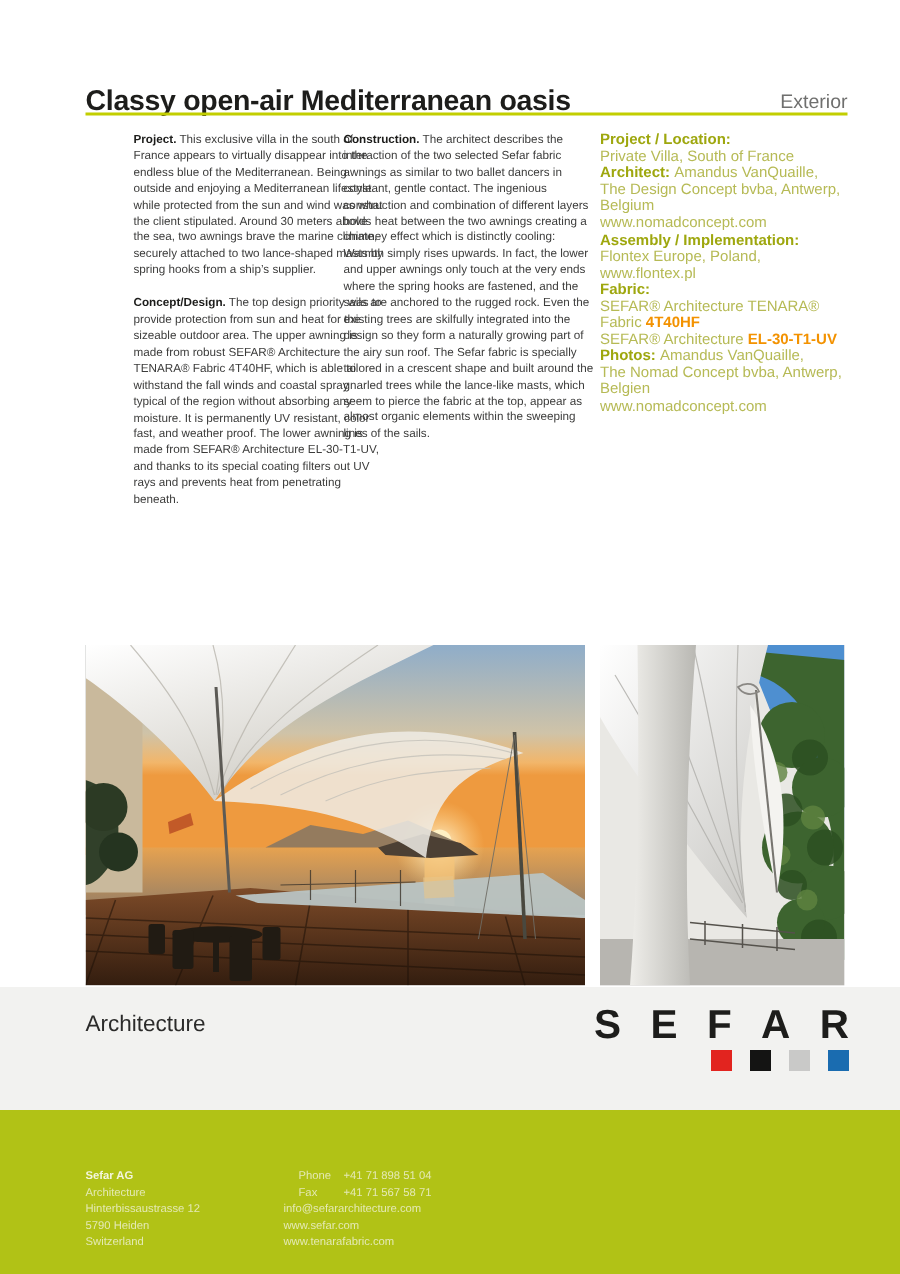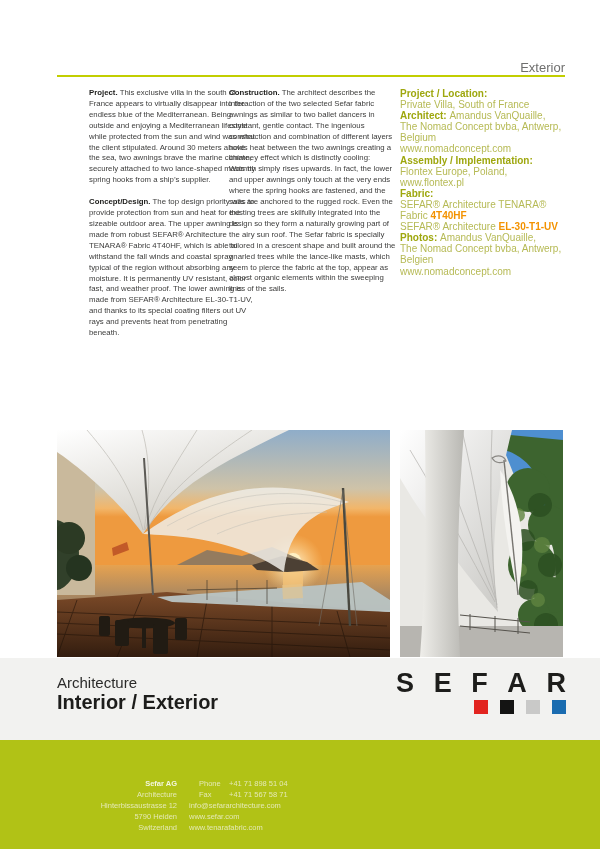--- a/index.html
+++ b/index.html
@@ -36,48 +36,49 @@
   .brand-division{position:absolute;left:57px;top:16px;font-size:15px;color:#2b2b2a;}
   .brand-line{position:absolute;left:57px;top:33px;font-size:20px;font-weight:bold;color:#1d1d1b;}
   .sefar-logo{position:absolute;left:396px;top:10px;width:170px;display:flex;justify-content:space-between;}
   .sefar-logo span{font-size:27px;font-weight:bold;color:#1d1d1b;font-family:"Liberation Sans",sans-serif;}
   .logo-squares{position:absolute;left:396px;top:42px;width:170px;display:flex;justify-content:flex-end;gap:12px;}
   .logo-squares .sq{width:14px;height:14px;}
 
   
   .footer-band{position:absolute;left:0;top:740px;width:600px;height:109px;background:var(--footer-green,#b1c216);}
   .footer-col{position:absolute;top:38px;font-size:7.5px;line-height:11px;color:#e4e9b4;}
-  .footer-col-address{left:57px;width:120px;text-align:right;}
+  .footer-col-address{left:57px;width:120px;}
   .footer-col-contact{left:189px;width:170px;}
   .footer-company{font-weight:bold;color:#f4f6df;}
   .contact-row{display:flex;}
   .contact-label{width:30px;flex:0 0 30px;margin-left:10px;}
 </style>
 </head>
 <body>
 
 <div class="page">
 
+  <h1 class="doc-title">Classy open-air Mediterranean oasis</h1>
   <div class="category-tag">Exterior</div>
   <div class="title-rule"></div>
 
   <div class="col col-1">
     <p class="para"><b>Project.</b><span> This exclusive villa in the south of France appears to virtually disappear into the endless blue of the Mediterranean. Being outside and enjoying a Mediterranean lifestyle while protected from the sun and wind was what the client stipulated. Around 30 meters above the sea, two awnings brave the marine climate, securely attached to two lance-shaped masts by spring hooks from a ship’s supplier.</span></p>
     <p class="para"><b>Concept/Design.</b><span> The top design priority was to provide protection from sun and heat for the sizeable outdoor area. The upper awning is made from robust SEFAR® Architecture TENARA® Fabric 4T40HF, which is able to withstand the fall winds and coastal spray typical of the region without absorbing any moisture. It is permanently UV resistant, color fast, and weather proof. The lower awning is made from SEFAR® Architecture EL-30-T1-UV, and thanks to its special coating filters out UV rays and prevents heat from penetrating beneath.</span></p>
   </div>
 
   <div class="col col-2">
     <p class="para"><b>Construction.</b><span> The architect describes the interaction of the two selected Sefar fabric awnings as similar to two ballet dancers in constant, gentle contact. The ingenious construction and combination of different layers holds heat between the two awnings creating a chimney effect which is distinctly cooling: Warmth simply rises upwards. In fact, the lower and upper awnings only touch at the very ends where the spring hooks are fastened, and the sails are anchored to the rugged rock. Even the existing trees are skilfully integrated into the design so they form a naturally growing part of the airy sun roof. The Sefar fabric is specially tailored in a crescent shape and built around the gnarled trees while the lance-like masts, which seem to pierce the fabric at the top, appear as almost organic elements within the sweeping lines of the sails.</span></p>
   </div>
 
   <div class="col col-3">
       <div class="info-line"><span class="seg-label">Project / Location:</span></div>
       <div class="info-line"><span class="seg-value">Private Villa, South of France</span></div>
       <div class="info-line"><span class="seg-label">Architect: </span><span class="seg-value">Amandus VanQuaille,</span></div>
-      <div class="info-line"><span class="seg-value">The Nomad Concept bvba, Antwerp, Belgium</span></div>
+      <div class="info-line"><span class="seg-value">The Design Concept bvba, Antwerp, Belgium</span></div>
       <div class="info-line"><span class="seg-value">www.nomadconcept.com</span></div>
       <div class="info-line"><span class="seg-label">Assembly / Implementation:</span></div>
       <div class="info-line"><span class="seg-value">Flontex Europe, Poland, www.flontex.pl</span></div>
       <div class="info-line"><span class="seg-label">Fabric:</span></div>
       <div class="info-line"><span class="seg-value">SEFAR® Architecture TENARA® Fabric </span><span class="seg-highlight">4T40HF</span></div>
       <div class="info-line"><span class="seg-value">SEFAR® Architecture </span><span class="seg-highlight">EL-30-T1-UV</span></div>
       <div class="info-line"><span class="seg-label">Photos: </span><span class="seg-value">Amandus VanQuaille,</span></div>
       <div class="info-line"><span class="seg-value">The Nomad Concept bvba, Antwerp, Belgien</span></div>
       <div class="info-line"><span class="seg-value">www.nomadconcept.com</span></div>
     </div>
@@ -221,21 +222,20 @@
       </g>
       <path d="M25,0 L64,0 C58,80 56,150 60,227 L20,227 C26,150 26,75 25,0 Z" fill="url(#col2)"></path>
       <path d="M100,40 C120,70 128,110 118,165 C110,130 102,85 100,40 Z" fill="#f4f3f0"></path>
       <line x1="118" y1="165" x2="104" y2="30" stroke="#777570" stroke-width="1.4"></line>
       <path d="M92,28 C98,24 104,26 106,31 C101,34 95,33 92,28 Z" fill="none" stroke="#8a8884" stroke-width="1.2"></path>
     </svg>
   </div>
 
   <div class="brand-band">
     <div class="brand-division">Architecture</div>
-    <div class="brand-line">Interior / Exterior</div>
     <div class="sefar-logo">
         <span>S</span>
         <span>E</span>
         <span>F</span>
         <span>A</span>
         <span>R</span>
       </div>
     <div class="logo-squares">
         <div class="sq" style="background: rgb(226, 36, 31);"></div>
         <div class="sq" style="background: rgb(20, 20, 19);"></div>

